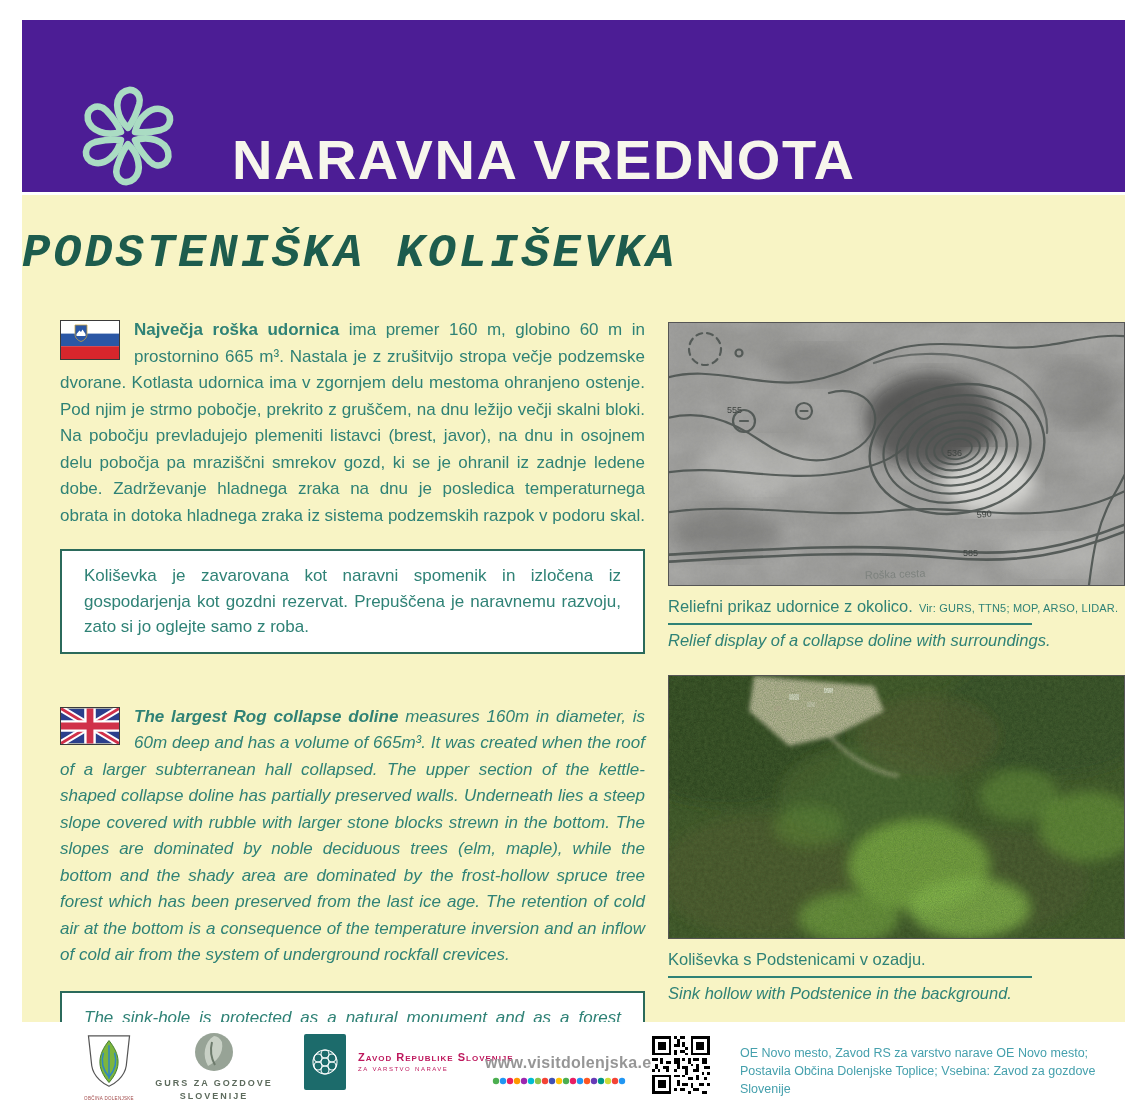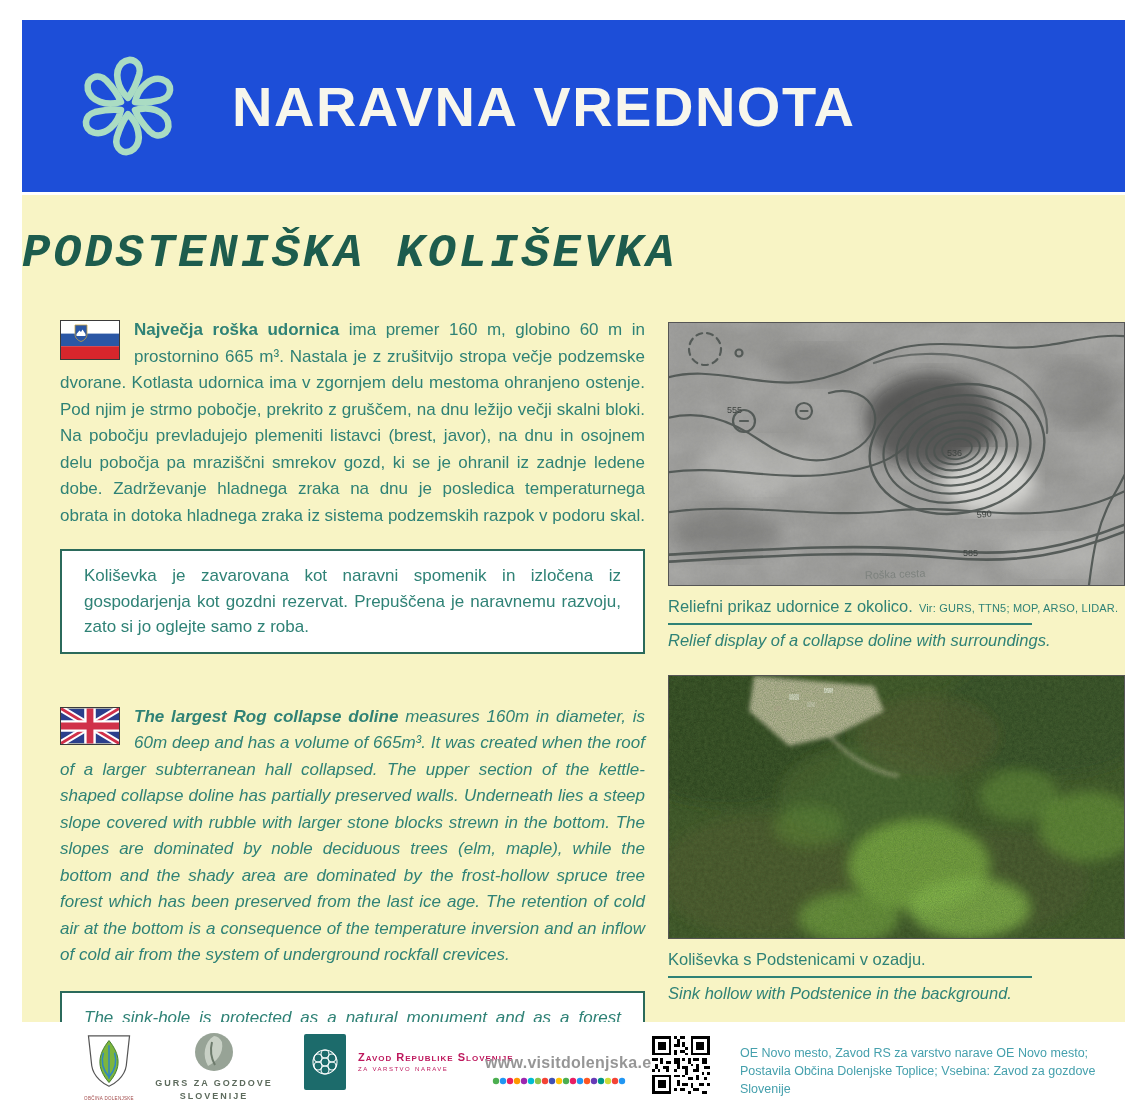--- a/index.html
+++ b/index.html
@@ -1,21 +1,21 @@
 <!DOCTYPE html>
 <html><head>
 <meta charset="utf-8">
 <style>
   html,body{margin:0;padding:0;background:#ffffff;}
   .poster{position:relative;width:1147px;height:1100px;background:#ffffff;
           font-family:"Liberation Sans",sans-serif;overflow:hidden;}
 
   
   .header{position:absolute;left:22px;top:20px;width:1103px;height:172px;
-          background:#1d4ed8;display:flex;align-items:center;}
+          background:#4c1d95;display:flex;align-items:flex-end;}
   .header .logo{margin-left:50px;width:112px;height:112px;flex:0 0 auto;}
   .header h1{margin:0 0 0 48px;color:#f7f6ec;font-size:56px;font-weight:bold;
              letter-spacing:1.5px;}
 
   
   .bodyPanel{position:absolute;left:22px;top:195px;width:1103px;height:827px;
              background:#f8f4c5;}
   .mainTitle{position:absolute;left:0;top:32px;width:100%;text-align:left;
              font-family:Liberation Mono, monospace;font-style:italic;font-weight:bold;
              font-size:47px;letter-spacing:3px;color:#1d5c4d;}

